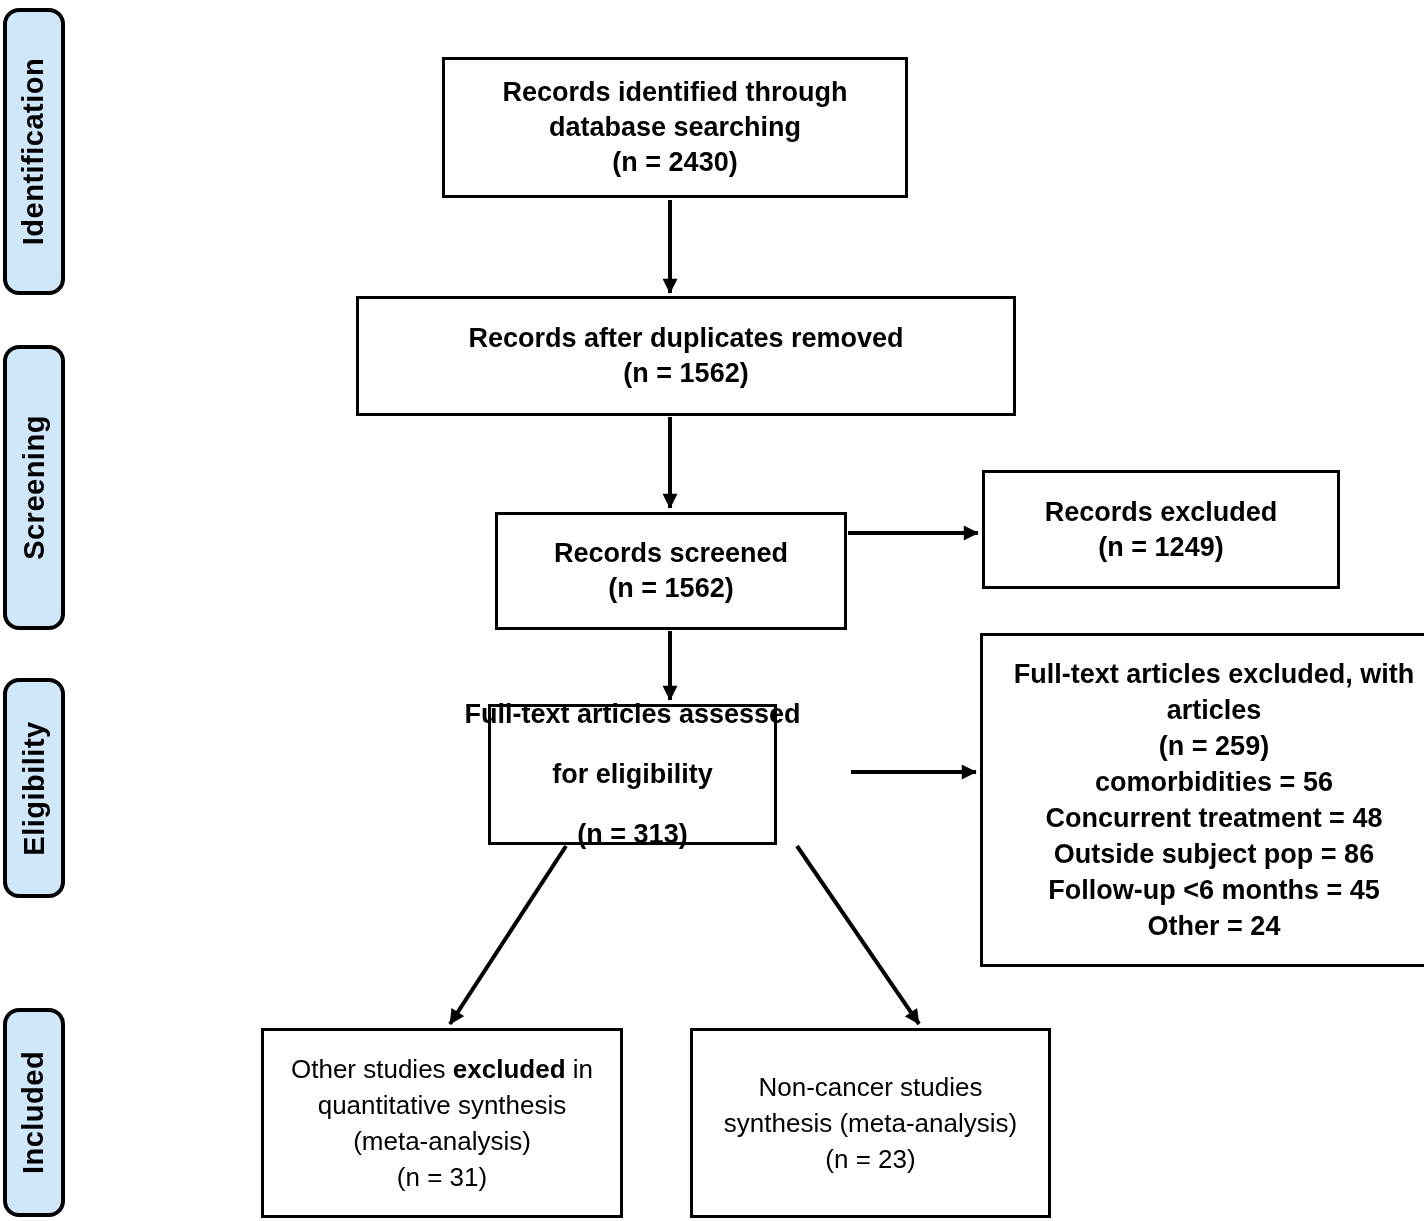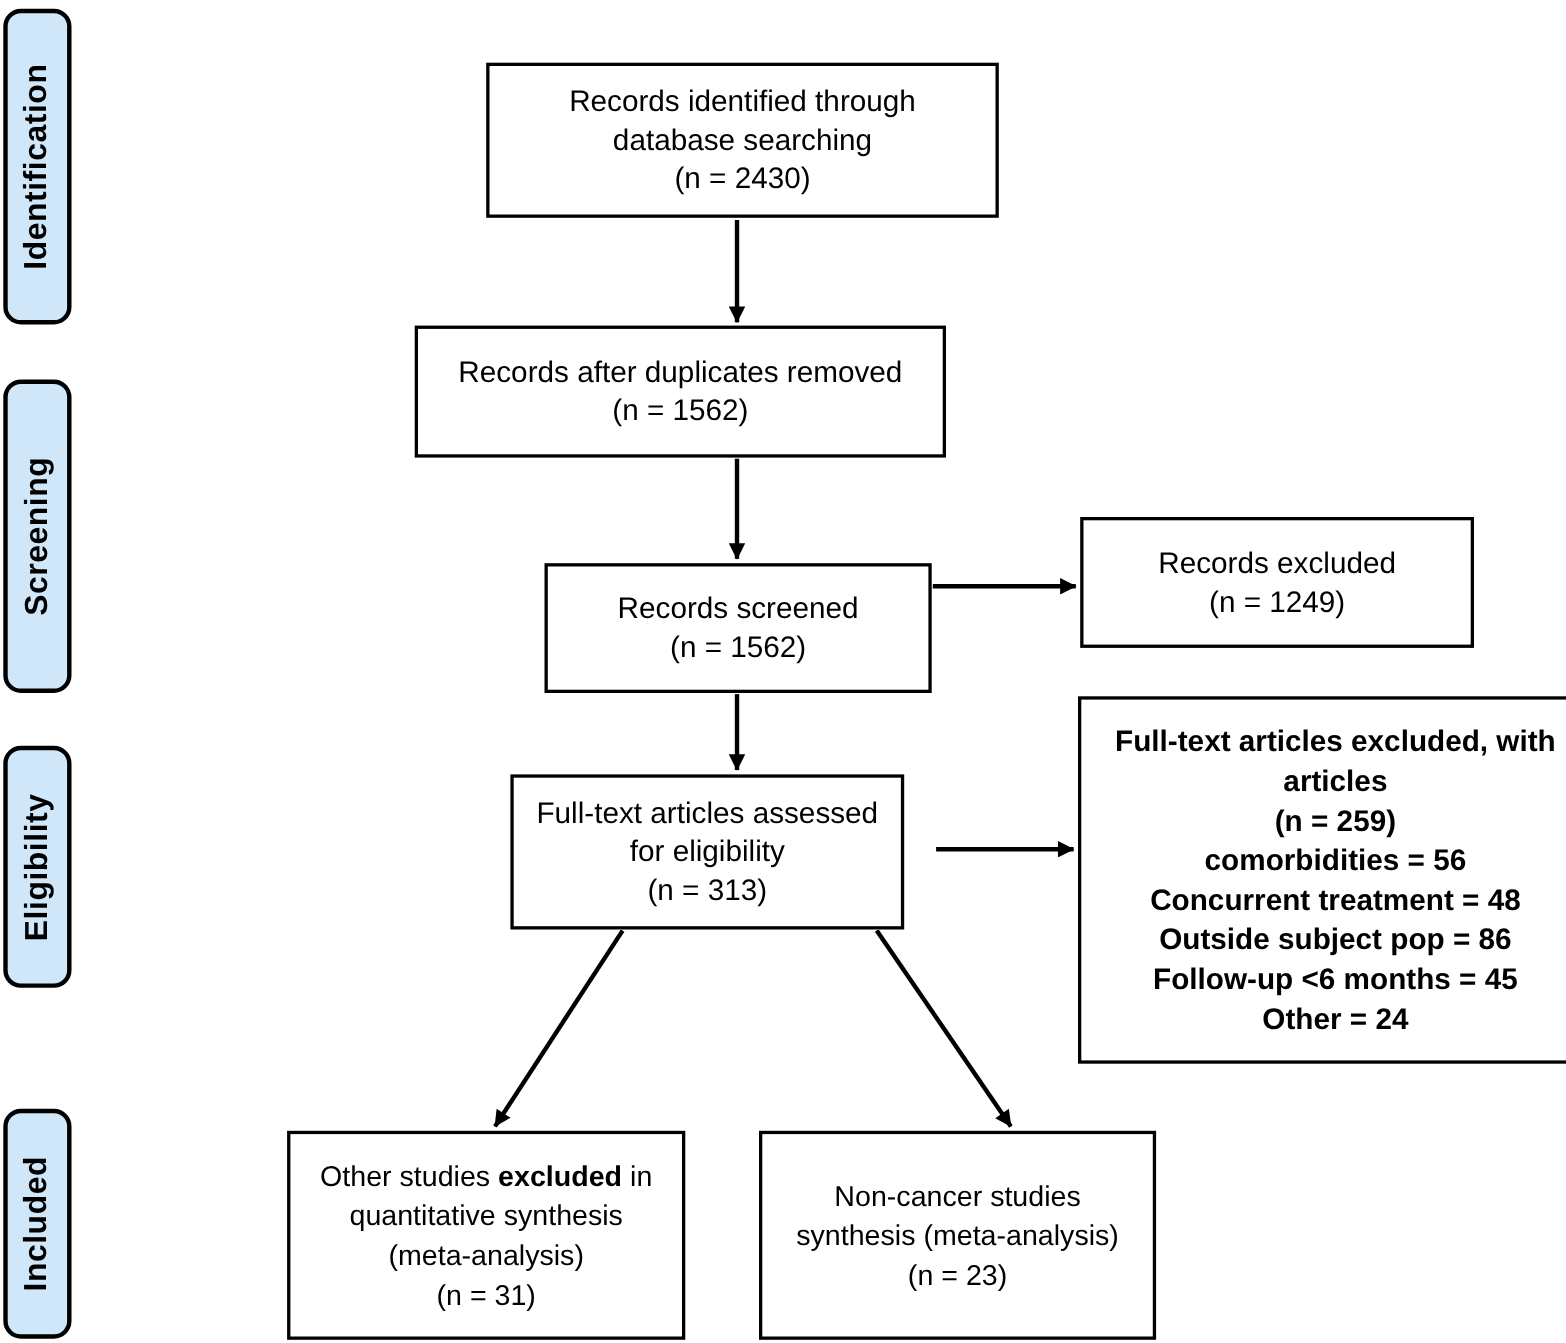--- a/index.html
+++ b/index.html
@@ -39,30 +39,30 @@
   .fbox {
     position:absolute;
     background:#fff;
     border:3px solid #000;
     box-sizing:border-box;
     display:flex; flex-direction:column;
     align-items:center; justify-content:center;
     text-align:center;
   }
   .fbox .ln { white-space:nowrap; }
-  .bold-box { font-weight:400; font-size:27px; line-height:35px; }
+  .bold-box { font-weight:700; font-size:27px; line-height:35px; }
   .reasons-box { font-weight:700; font-size:27px; line-height:36px; }
   .mixed-box { font-weight:400; font-size:26px; line-height:36px; }
   .mixed-box .b { font-weight:700; }
 
   .bx-identified   { left:442px; top:57px;   width:466px; height:141px; }
-  .bx-duplicates   { left:377px; top:296px;  width:483px; height:120px; }
+  .bx-duplicates   { left:356px; top:296px;  width:660px; height:120px; }
   .bx-screened     { left:495px; top:512px;  width:352px; height:118px; }
   .bx-rec-excluded { left:982px; top:470px;  width:358px; height:119px; }
-  .bx-fulltext     { left:464px; top:704px;  width:358px; height:141px; }
+  .bx-fulltext     { left:488px; top:704px;  width:289px; height:141px;gap:25px; }
   .bx-ft-excluded  { left:980px; top:633px;  width:468px; height:334px;text-align:right; }
   .bx-cancer       { left:261px; top:1028px; width:362px; height:190px; }
   .bx-noncancer    { left:690px; top:1028px; width:361px; height:190px; }
 </style>
 </head>
 <body>
 
 <div class="canvas">
 
   <svg class="arrows" viewBox="0 0 1424 1221">

